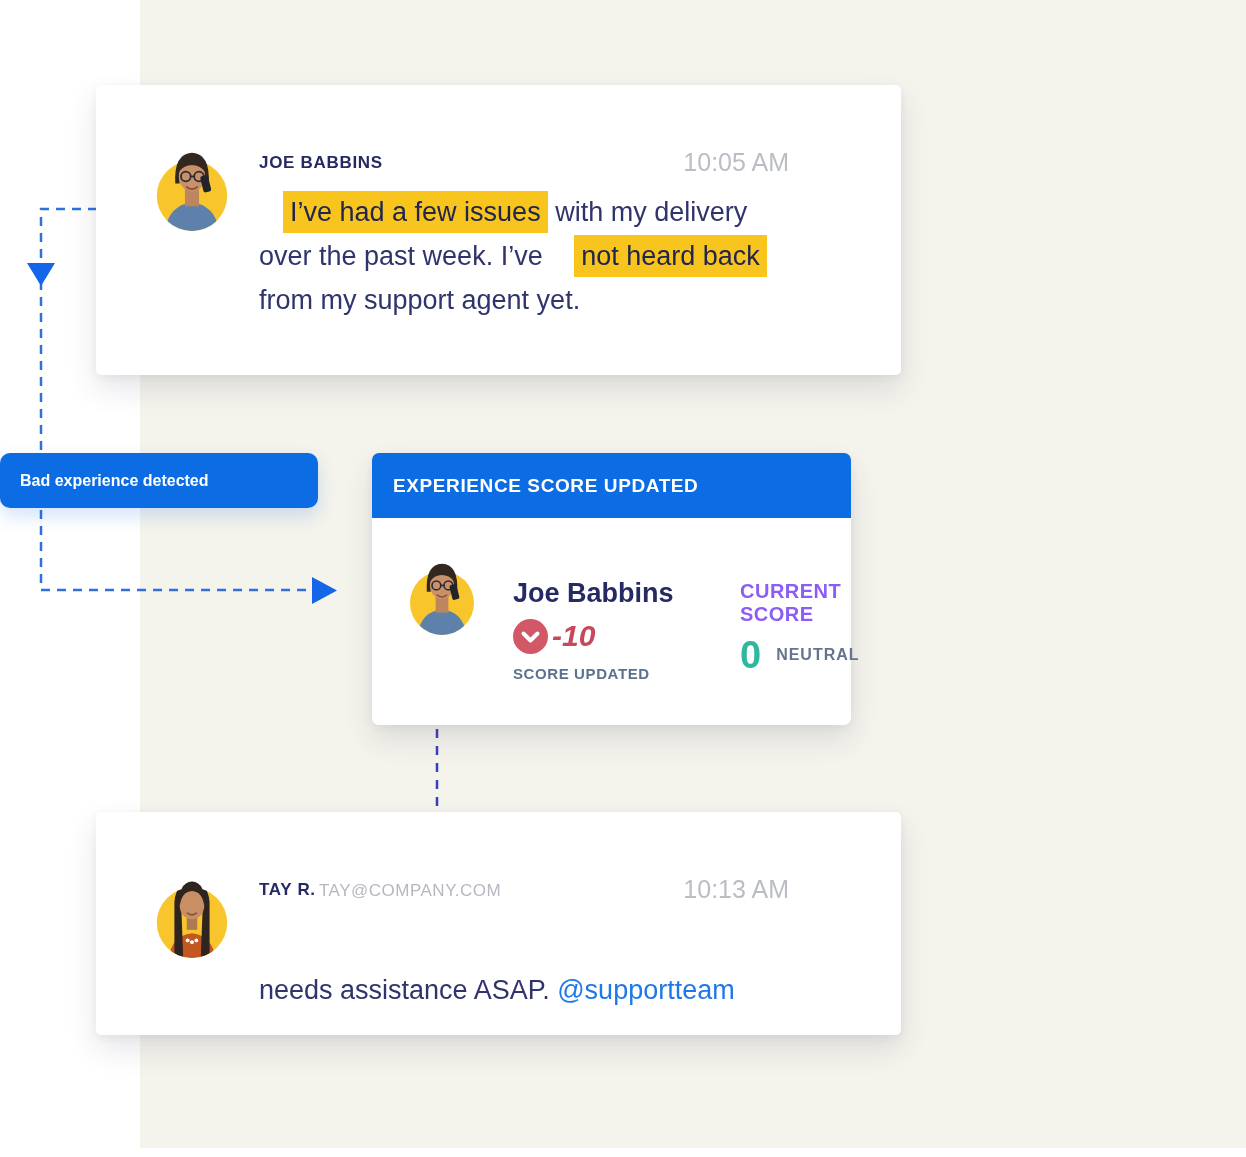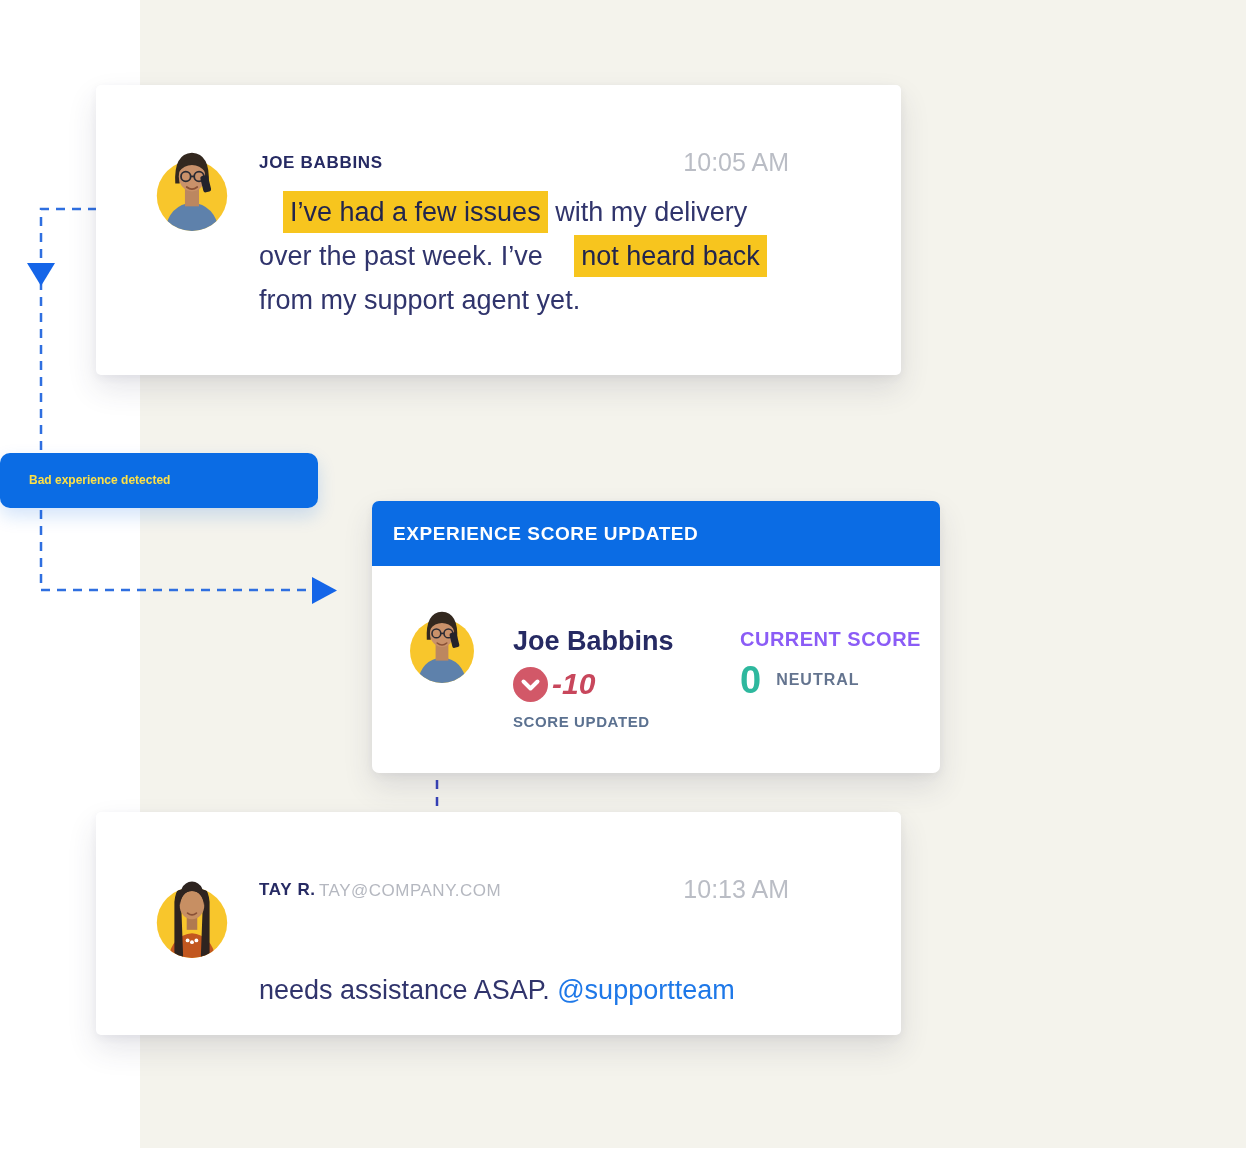--- a/index.html
+++ b/index.html
@@ -22,25 +22,25 @@
   .timestamp{position:absolute; right:112px; top:63px; font-size:25px; color:#babdc5;}
   .message{position:absolute; left:163px; top:105px; width:560px; font-size:27px;
            line-height:44px; color:#30346c;}
   .seg-highlight{background:#f7c51e; padding:6px 7px; box-decoration-break:clone;
                  -webkit-box-decoration-break:clone; color:#22254d;margin-left:24px;}
   .seg-link{color:#1e78e8;margin-top:31px;}
 
   
   .badge{position:absolute; left:0; top:453px; width:318px; height:55px; background:#0b6ce4;
          border-radius:10px; z-index:2; box-shadow:0 8px 18px rgba(11,108,228,0.18);}
-  .badge span{display:block; padding-left:29px; line-height:55px; color:#fde047;
-              font-size:12px; font-weight:bold;}
+  .badge span{display:block; padding-left:20px; line-height:55px; color:#ffffff;
+              font-size:16px; font-weight:bold;}
 
   
-  .card-score{left:372px; top:453px; width:568px; height:272px; border-radius:7px;margin-top:48px;}
+  .card-score{left:372px; top:453px; width:479px; height:272px; border-radius:7px;}
   .score-header{height:65px; background:#0b6ce4; border-radius:7px 7px 0 0;}
   .score-header span{display:block; padding-left:21px; line-height:65px; color:#ffffff;
                      font-size:19px; font-weight:bold; letter-spacing:0.6px;}
   .card-score .avatar{left:30px; top:102px; width:80px; height:88px;}
   .score-name{position:absolute; left:141px; top:125px; font-size:27px; font-weight:bold; color:#262a63;}
   .score-row{position:absolute; left:141px; top:166px; display:flex; align-items:flex-start; gap:4px;font-style:italic;}
   .score-delta{font-size:30px; font-weight:bold; color:#c8475c;}
   .score-caption{position:absolute; left:141px; top:212px; font-size:15px; font-weight:bold;
                  letter-spacing:0.6px; color:#5b7190;}
   .current-col{position:absolute; left:368px; top:127px;}

